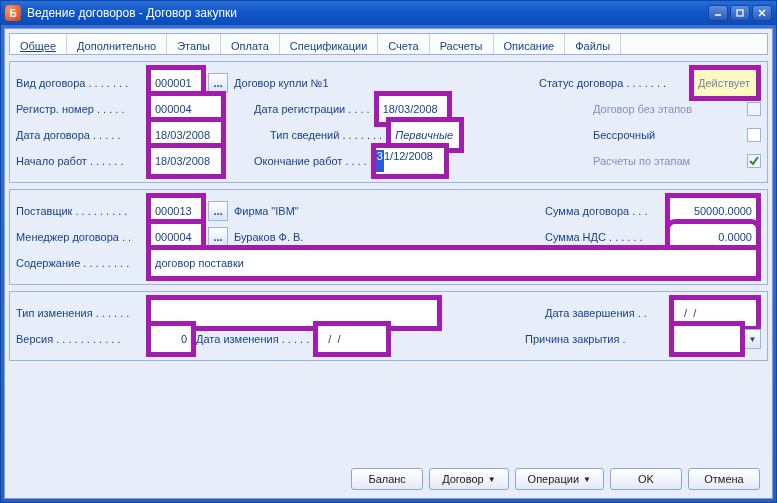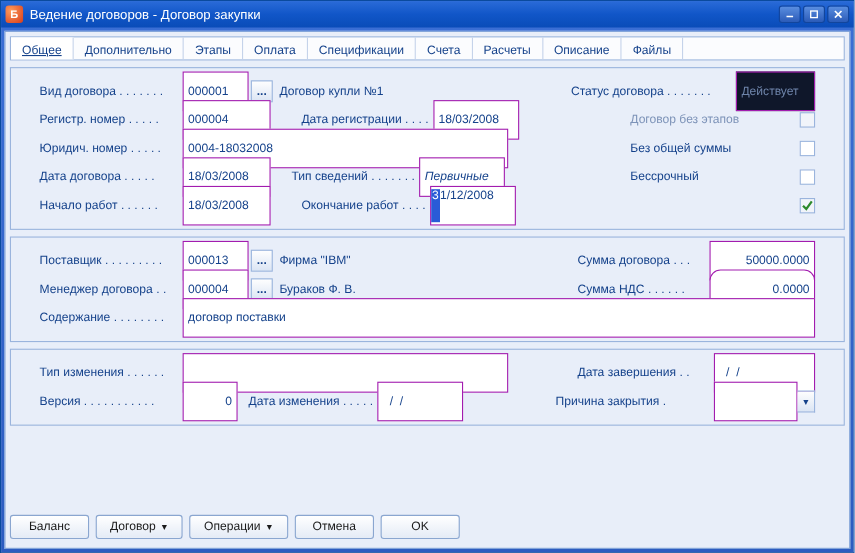--- a/index.html
+++ b/index.html
@@ -66,42 +66,42 @@
     border-right: 1px solid #c5d3ea;
     color: #15428b;
     cursor:pointer;
     display:flex; align-items:center;
   }
   .tab.active { text-decoration: underline; background:#fff; }
   .panel {
     margin-top: 6px;
     border: 1px solid #9ab4dd;
     background:#e8eef9;
-    padding: 8px 26px;
+    padding: 8px 6px;
   }
   .field-row {
     display:flex;
     align-items:center;
     height: 26px;
   }
   .label {
     color:#15428b;
     width: 130px;
     white-space:nowrap;
   }
   .label.dim { color:#7d93b8; }
   .input {
     height: 36px;
-    border: 1px solid #a21caf;
+    border: 5px solid #a21caf;
     background:#fff;
     padding: 2px 4px;
     font: inherit;
     color:#15428b;
   }
-  .input.readonly { background:#0f172a; color:#6f85ab; }
+  .input.readonly { background:#fef9c3; color:#6f85ab; }
   .lookup-btn {
     width: 20px; height: 20px;
     border: 1px solid #9ab4dd;
     background: linear-gradient(to bottom,#fefefe,#dbe5f4);
     margin-left: 2px;
     display:flex; align-items:center; justify-content:center;
     color:#15428b; font-weight:bold; font-size:11px;
     cursor:pointer;
   }
   .static-text { color:#15428b; padding-left:6px; }
@@ -116,20 +116,21 @@
     border:1px solid #9ab4dd;
     background:#fff;
     display:flex; align-items:center; justify-content:center;
     margin-left: 4px;
   }
   .check.dim { background:#f1f4fa; }
   .check svg { width:12px; height:12px; }
   .num-right { text-align:right; }
   .footer {
     display:flex;
+    justify-content:flex-end;
     gap: 6px;
     padding: 8px 8px 4px 0;
     margin-top:auto;
   }
   .btn {
     height: 22px;
     min-width: 72px;
     border: 1px solid #8aa6d0;
     background: linear-gradient(to bottom,#ffffff,#e4ebf6);
     border-radius: 3px;
@@ -214,54 +215,46 @@
         <input class="input" style="width: 80px;" value="000004">
         <span class="label" style="width:auto; margin-left:28px">Дата регистрации . . . .</span>
         <input class="input" style="width: 78px; margin-left: 4px;" value="18/03/2008">
 
         <div class="col-right">
           <span class="label dim">Договор без этапов</span>
           <div class="check dim"></div>
         </div>
       </div>
 
-      <div class="field-row">
-        <span class="label">Юридич. номер . . . . .</span>
-        <input class="input" style="width: 296px;" value="0004-18032008">
-
-        <div class="col-right">
-          <span class="label">Без общей суммы</span>
-          <div class="check"></div>
-        </div>
-      </div>
 
       <div class="field-row">
         <span class="label">Дата договора . . . . .</span>
         <input class="input" style="width: 80px;" value="18/03/2008">
-        <span class="label" style="width:auto; margin-left:19px">Тип сведений . . . . . . .</span>
+        <span class="label" style="width:auto; margin-left:44px">Тип сведений . . . . . . .</span>
         <input class="input" style="width: 78px; margin-left: 4px; font-style: italic;" value="Первичные">
 
         <div class="col-right">
           <span class="label">Бессрочный</span>
           <div class="check"></div>
         </div>
       </div>
 
       <div class="field-row">
         <span class="label">Начало работ . . . . . .</span>
         <input class="input" style="width: 80px;" value="18/03/2008">
         <span class="label" style="width:auto; margin-left:28px">Окончание работ . . . .</span>
         <div style="display:flex; margin-left:4px">
           <div class="input" style="width:78px; padding:2px 0 2px 0; display:flex">
             <span class="sel" style="padding:0 1px">3</span>
               <span>1/12/2008</span>
           </div>
         </div>
 
         <div class="col-right">
+          <span class="label dim">Расчеты по этапам</span>
           <div class="check dim">
             <svg viewBox="0 0 12 12">
                 <polyline points="2,6 5,9 10,2" fill="none" stroke="#2d8a2d" stroke-width="2"></polyline>
               </svg>
           </div>
         </div>
       </div>
     </div>
 
     <div class="panel">
@@ -302,21 +295,21 @@
 
         <div class="col-right">
           <span class="label" style="width:124px">Дата завершения . .</span>
           <input class="input" style="width: 92px;" value="  /  /">
         </div>
       </div>
 
       <div class="field-row">
         <span class="label">Версия . . . . . . . . . . .</span>
         <input class="input num-right" style="width: 50px;" value="0">
-        <span class="label" style="width:auto; margin-left:10px">Дата изменения . . . . .</span>
+        <span class="label" style="width:auto; ">Дата изменения . . . . .</span>
         <input class="input" style="width: 78px; margin-left: 4px;" value="  /  /">
 
         <div class="col-right">
           <span class="label" style="width:144px">Причина закрытия .</span>
           <input class="input" style="width: 76px;" value="">
           <div class="combo-arrow">▼</div>
         </div>
       </div>
     </div>
 
@@ -326,21 +319,21 @@
         </button>
       <button class="btn">
           <span>Договор</span>
           <span class="caret">▼</span>
         </button>
       <button class="btn">
           <span>Операции</span>
           <span class="caret">▼</span>
         </button>
       <button class="btn">
+          <span>OK</span>
+        </button>
+      <button class="btn">
           <span>Отмена</span>
-        </button>
-      <button class="btn">
-          <span>OK</span>
         </button>
     </div>
 
   </div>
 </div>
 
 </body></html>

